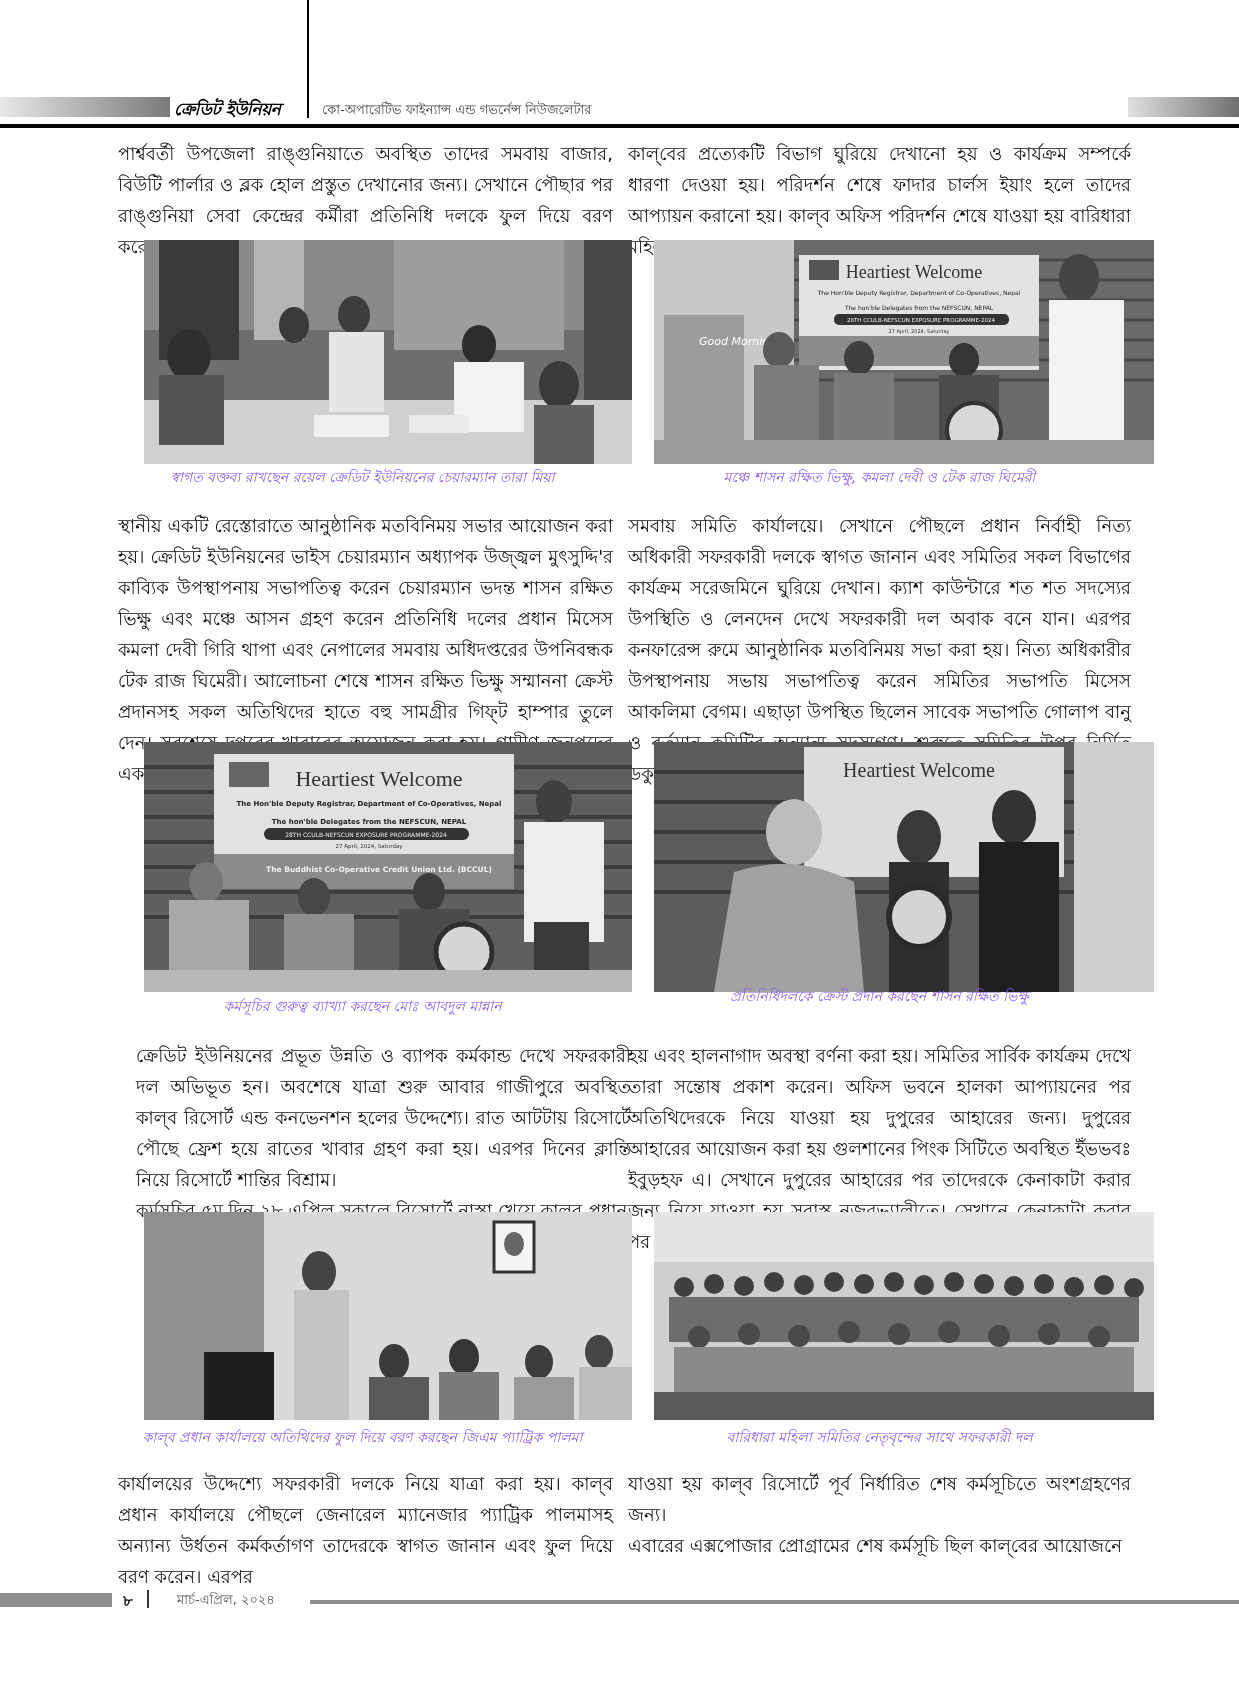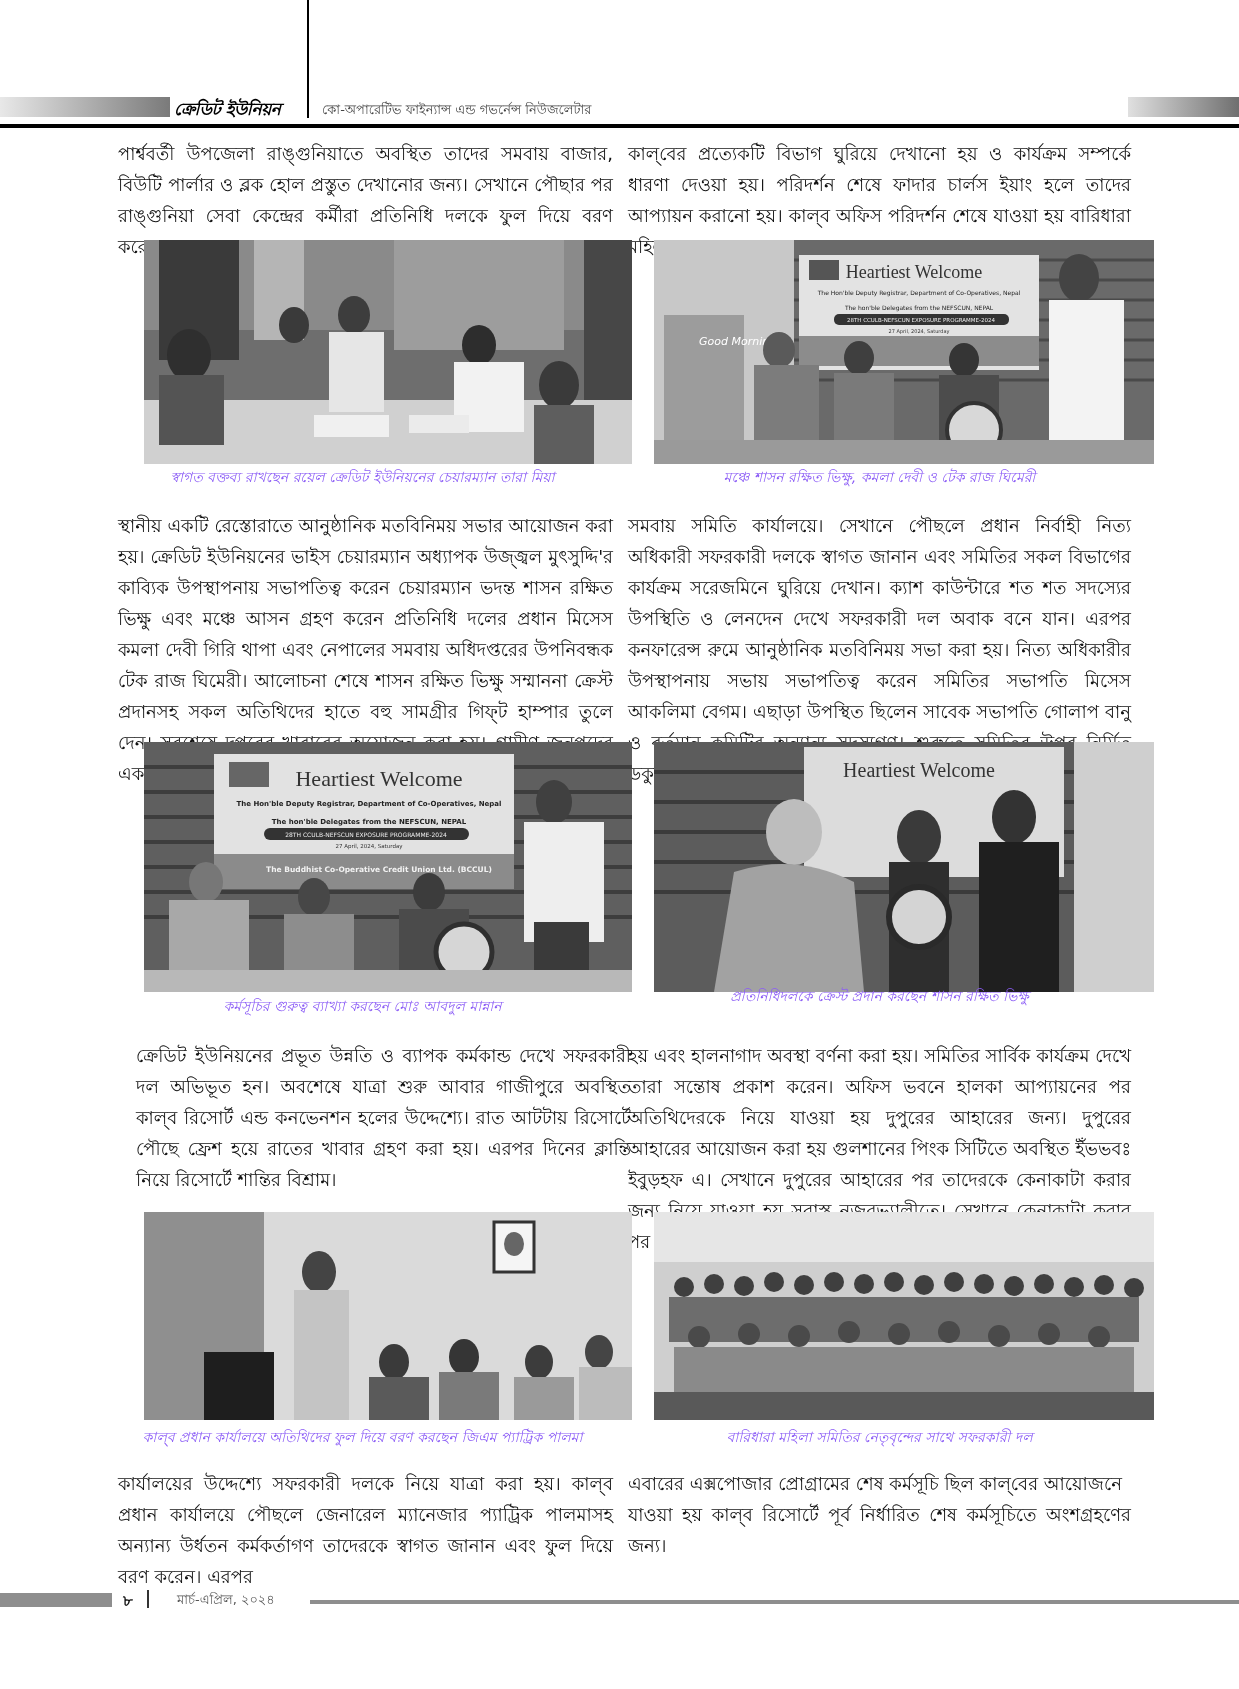--- a/index.html
+++ b/index.html
@@ -172,20 +172,21 @@
     <rect x="235" y="120" width="60" height="130" fill="#2e2e2e"></rect>
     <circle cx="265" cy="175" r="30" fill="#d4d4d4" stroke="#2a2a2a" stroke-width="6"></circle>
     <ellipse cx="360" cy="75" rx="22" ry="27" fill="#333"></ellipse>
     <rect x="325" y="100" width="80" height="150" fill="#1f1f1f"></rect>
   </svg>
 </div>
 <div class="caption" style="left:628px; top:944px; width:503px;margin-top:41px;">প্রতিনিধিদলকে ক্রেস্ট প্রদান করছেন শাসন রক্ষিত ভিক্ষু</div>
 
 <div class="col left" style="top:1040px;margin-left:18px;">
   <p class="para">ক্রেডিট ইউনিয়নের প্রভূত উন্নতি ও ব্যাপক কর্মকান্ড দেখে সফরকারী দল অভিভূত হন। অবশেষে যাত্রা শুরু আবার গাজীপুরে অবস্থিত কাল্‌ব রিসোর্ট এন্ড কনভেনশন হলের উদ্দেশ্যে। রাত আটটায় রিসোর্টে পৌছে ফ্রেশ হয়ে রাতের খাবার গ্রহণ করা হয়। এরপর দিনের ক্লান্তি নিয়ে রিসোর্টে শান্তির বিশ্রাম।</p>
+  <p class="para">কর্মসূচির ৫ম দিন ২৮ এপ্রিল সকালে রিসোর্টে নাস্তা খেয়ে কাল্‌ব প্রধান</p>
 </div>
 <div class="col right" style="top:1040px;">
   <p class="para">হয় এবং হালনাগাদ অবস্থা বর্ণনা করা হয়। সমিতির সার্বিক কার্যক্রম দেখে তারা সন্তোষ প্রকাশ করেন। অফিস ভবনে হালকা আপ্যায়নের পর অতিথিদেরকে নিয়ে যাওয়া হয় দুপুরের আহারের জন্য। দুপুরের আহারের আয়োজন করা হয় গুলশানের পিংক সিটিতে অবস্থিত ইঁভভবঃ ইবুড়হফ এ। সেখানে দুপুরের আহারের পর তাদেরকে কেনাকাটা করার জন্য নিয়ে যাওয়া হয় সুবাস্তু নজরভ্যালীতে। সেখানে কেনাকাটা করার পর ফিরে</p>
 </div>
 
 <div class="photo" style="left:120px; top:1212px; width:488px; height:208px;">
   <svg viewBox="0 0 488 208" preserveAspectRatio="none">
     <rect width="488" height="208" fill="#dadada"></rect>
     <rect x="0" y="0" width="120" height="208" fill="#8f8f8f"></rect>
     <rect x="350" y="10" width="40" height="50" fill="#f5f5f5" stroke="#333" stroke-width="3"></rect>
@@ -244,21 +245,21 @@
     <rect x="20" y="135" width="460" height="45" fill="#8a8a8a"></rect>
     <rect x="0" y="180" width="500" height="28" fill="#595959"></rect>
   </svg>
 </div>
 <div class="caption" style="left:628px; top:1426px; width:503px;">বারিধারা মহিলা সমিতির নেতৃবৃন্দের সাথে সফরকারী দল</div>
 
 <div class="col left" style="top:1468px;">
   <p class="para">কার্যালয়ের উদ্দেশ্যে সফরকারী দলকে নিয়ে যাত্রা করা হয়। কাল্‌ব প্রধান কার্যালয়ে পৌছলে জেনারেল ম্যানেজার প্যাট্রিক পালমাসহ অন্যান্য উর্ধতন কর্মকর্তাগণ তাদেরকে স্বাগত জানান এবং ফুল দিয়ে বরণ করেন। এরপর</p>
 </div>
 <div class="col right" style="top:1468px;">
+  <p class="para">যাওয়া হয় কাল্‌ব রিসোর্টে পূর্ব নির্ধারিত শেষ কর্মসূচিতে অংশগ্রহণের জন্য।</p>
   <p class="para">এবারের এক্সপোজার প্রোগ্রামের শেষ কর্মসূচি ছিল কাল্‌বের আয়োজনে</p>
-  <p class="para">যাওয়া হয় কাল্‌ব রিসোর্টে পূর্ব নির্ধারিত শেষ কর্মসূচিতে অংশগ্রহণের জন্য।</p>
 </div>
 
 <div class="ftr-grad"></div>
 <div class="ftr-page">৮</div>
 <div class="ftr-bar"></div>
 <div class="ftr-date">মার্চ-এপ্রিল, ২০২৪</div>
 <div class="ftr-rule"></div>
 
 </body></html>

